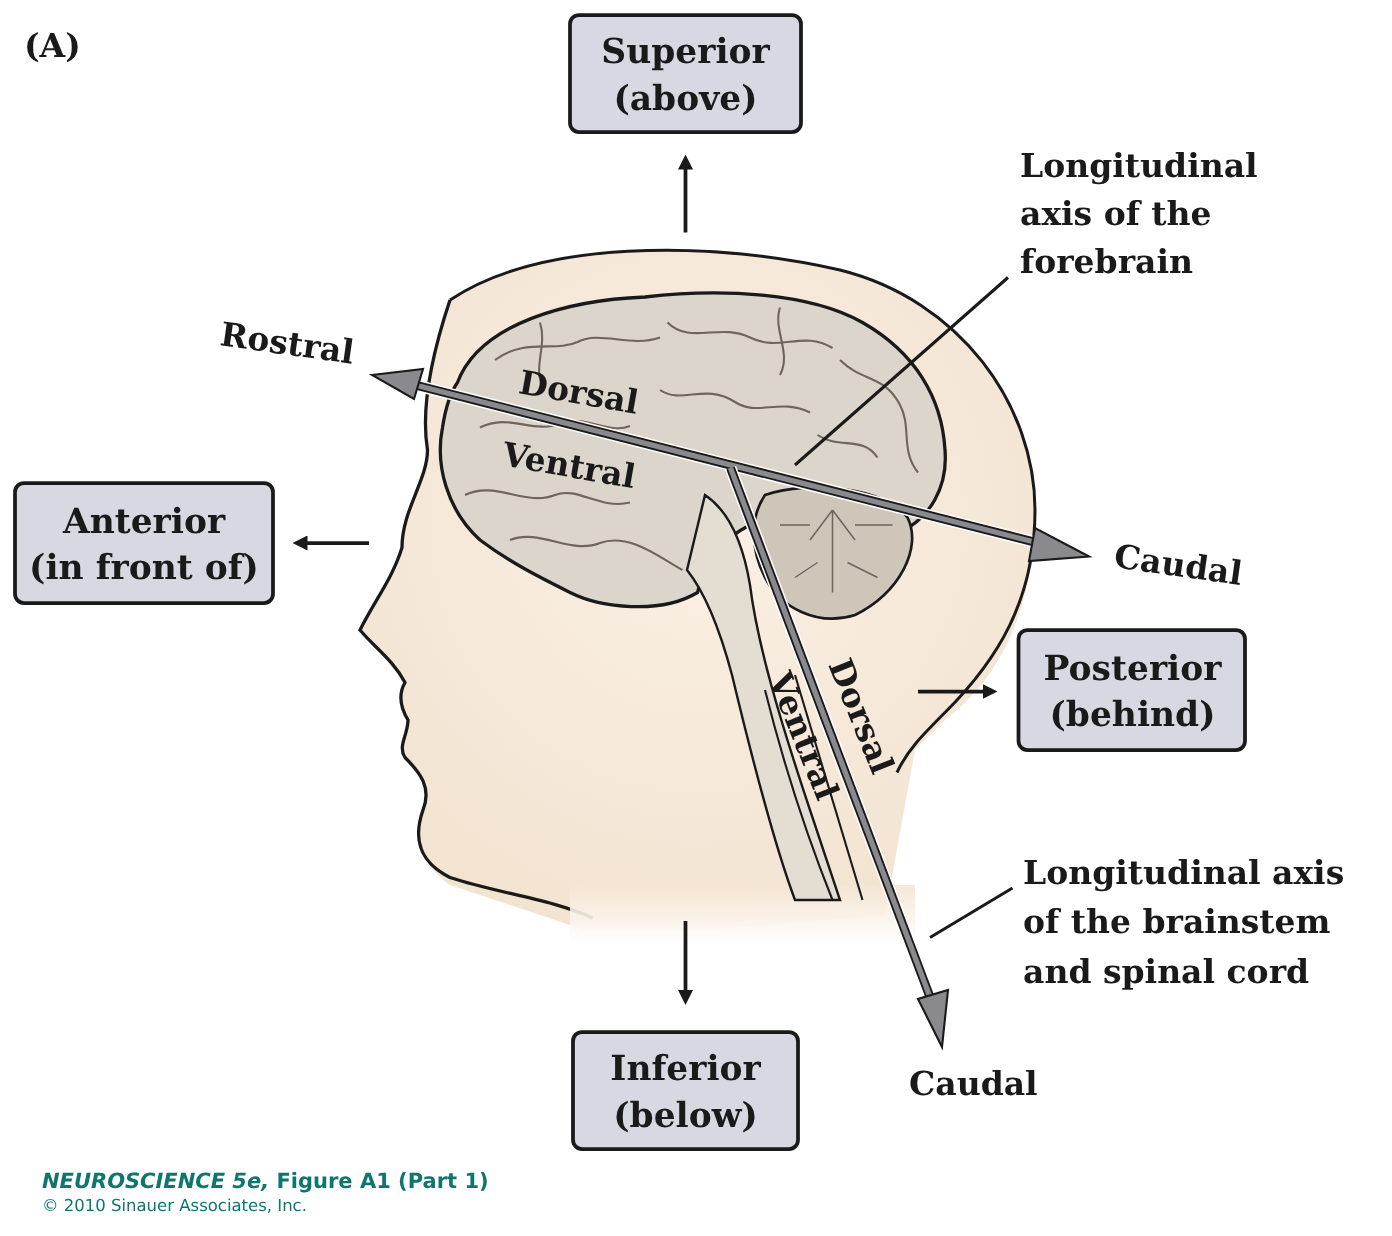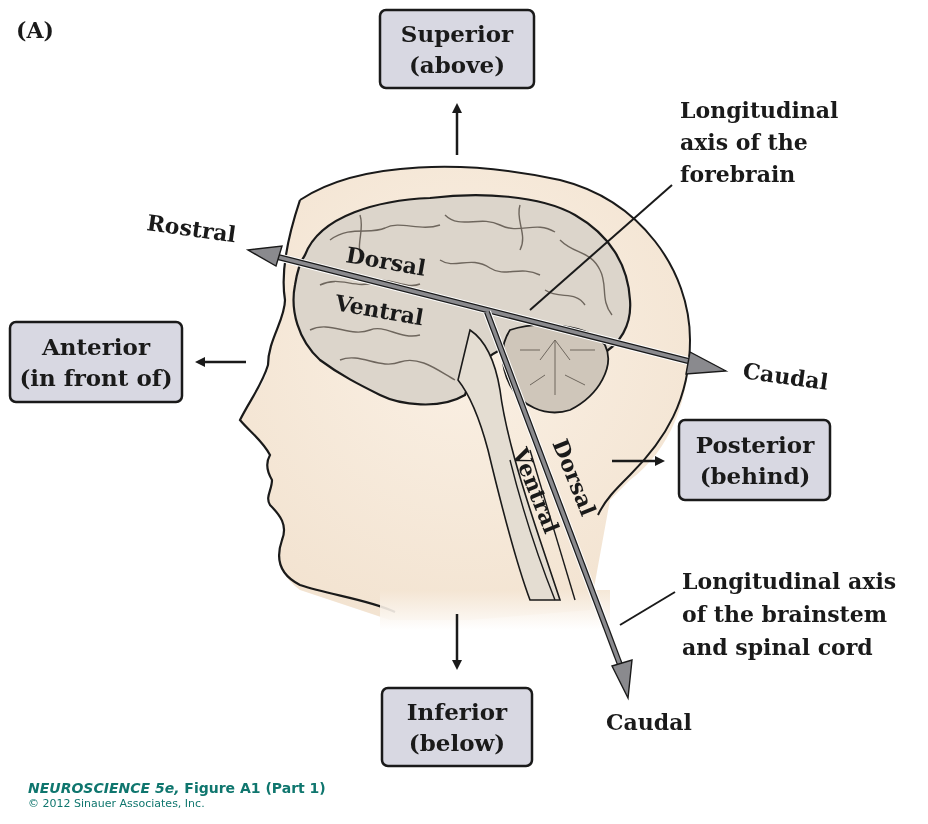--- a/index.html
+++ b/index.html
@@ -165,15 +165,15 @@
     <g>
       <rect x="679" y="420" width="151" height="80" rx="6" fill="#d8d8e2" stroke="#1a1a1a" stroke-width="2.5"></rect>
       <text class="serif-bold" font-size="23" x="755" y="453" text-anchor="middle">Posterior</text>
       <text class="serif-bold" font-size="23" x="755" y="484" text-anchor="middle">(behind)</text>
     </g>
     <line x1="612" y1="461" x2="660" y2="461" stroke="#1a1a1a" stroke-width="2.5" marker-end="url(#blackHead)"></line>
   </svg>
 
   <div class="caption">
     <div class="line1"><span class="book">NEUROSCIENCE 5e,</span><span> Figure A1 (Part 1)</span></div>
-    <div class="line2">© 2012 Sinauer Associates, Inc.</div>
+    <div class="line2">© 2010 Sinauer Associates, Inc.</div>
   </div>
 </div>
 
 </body></html>

